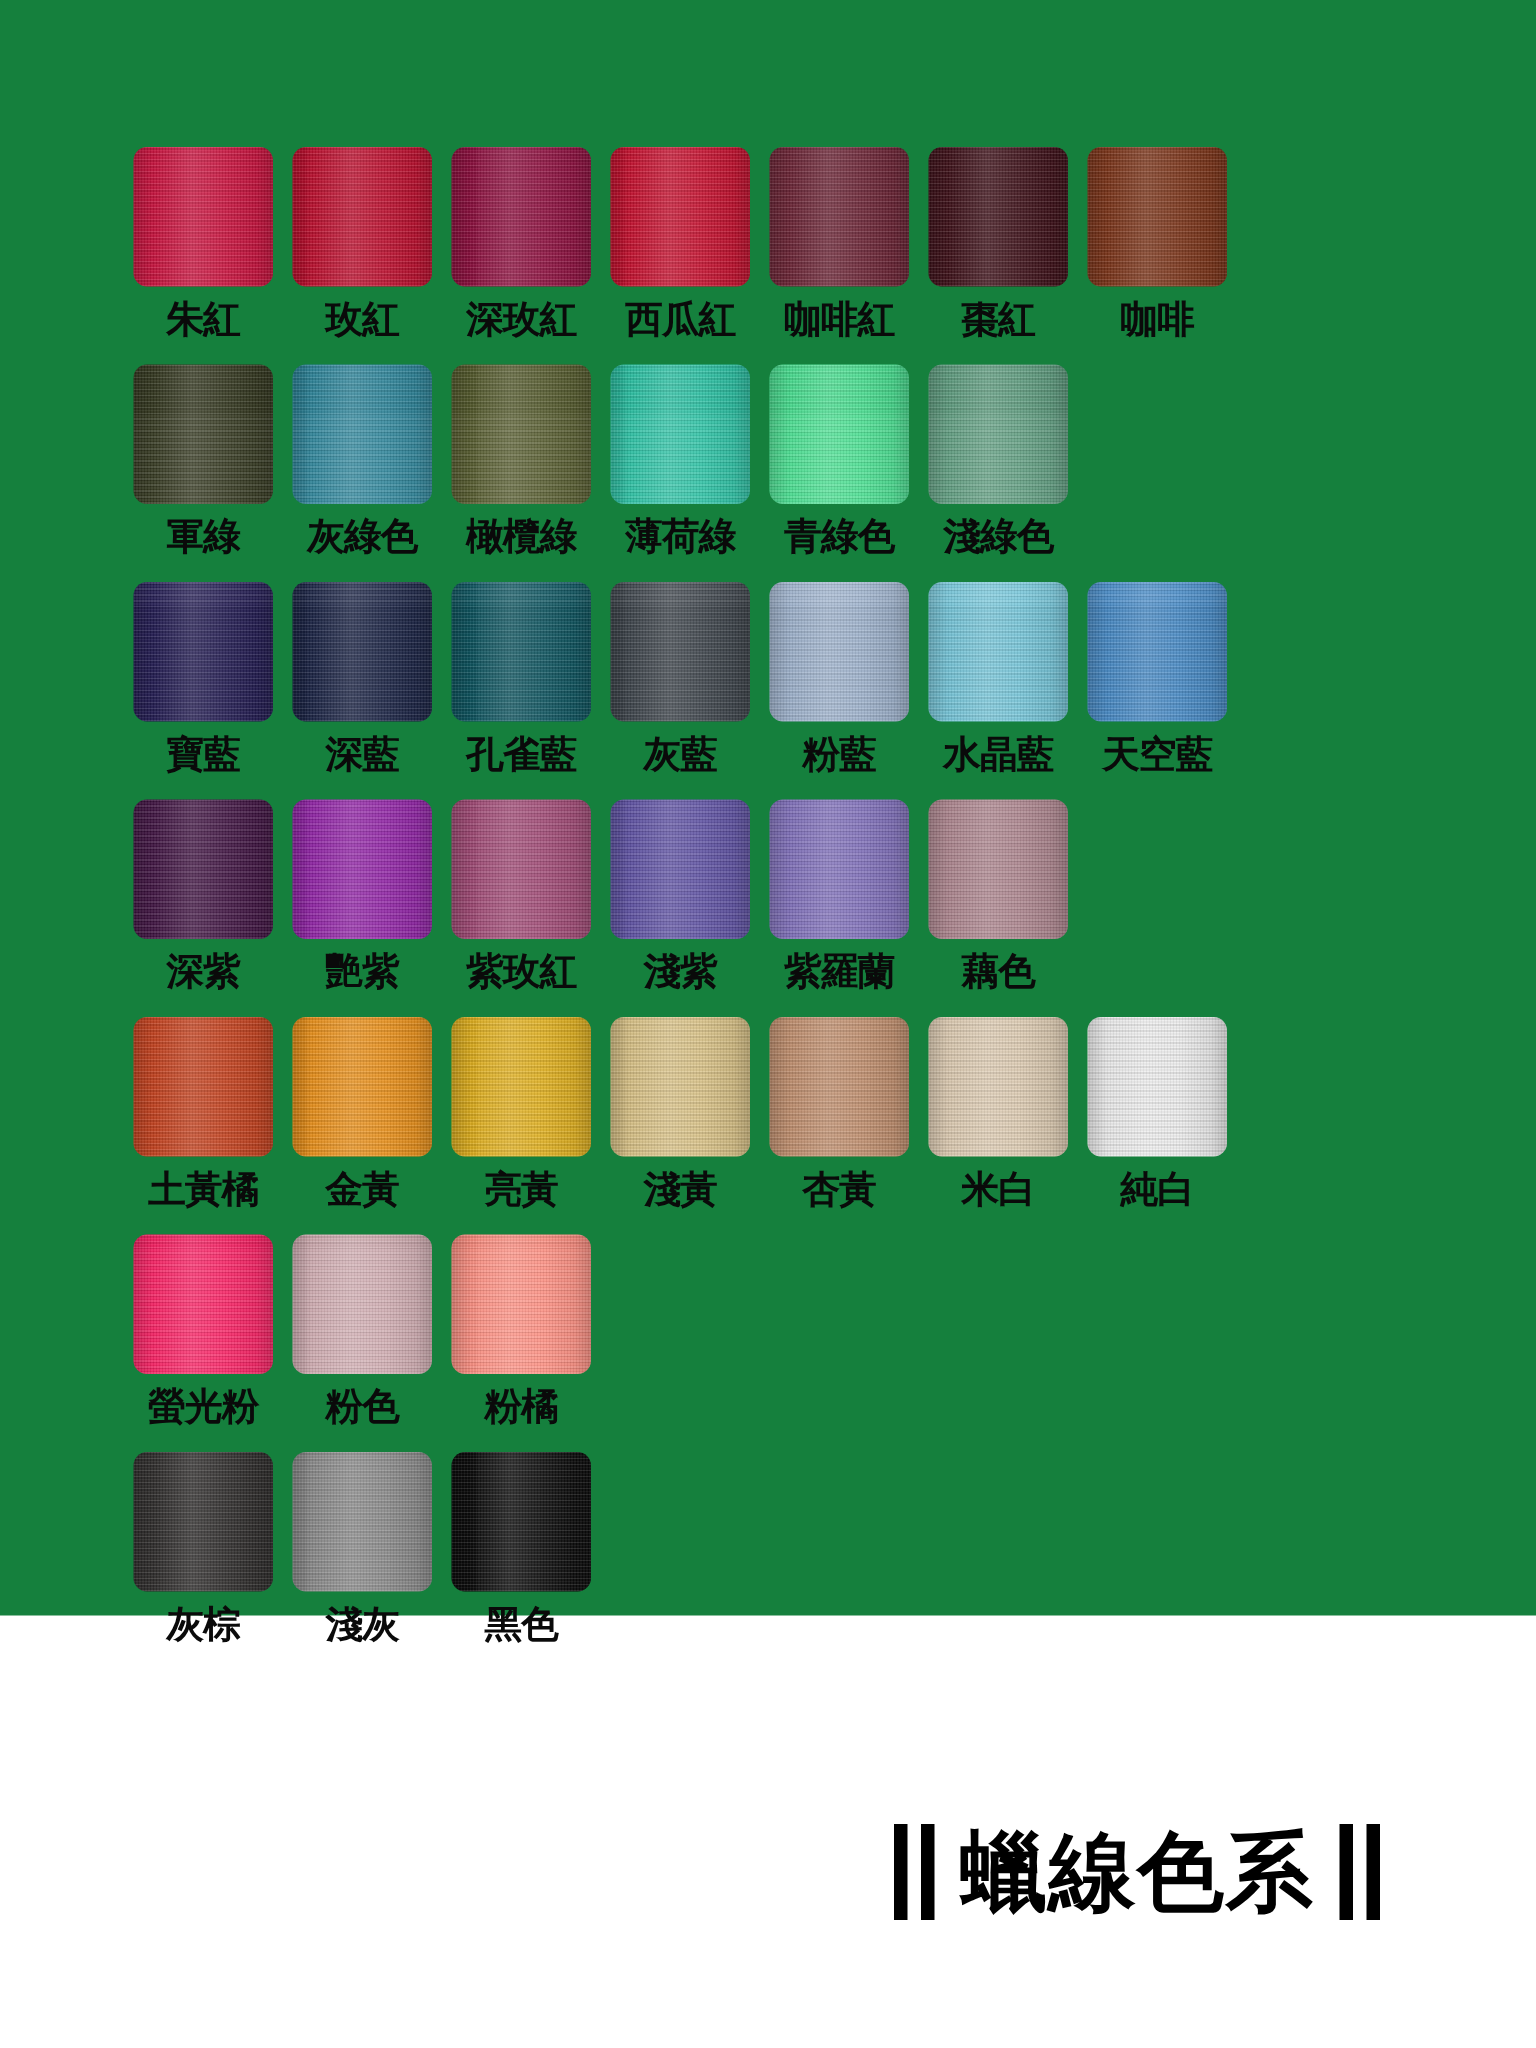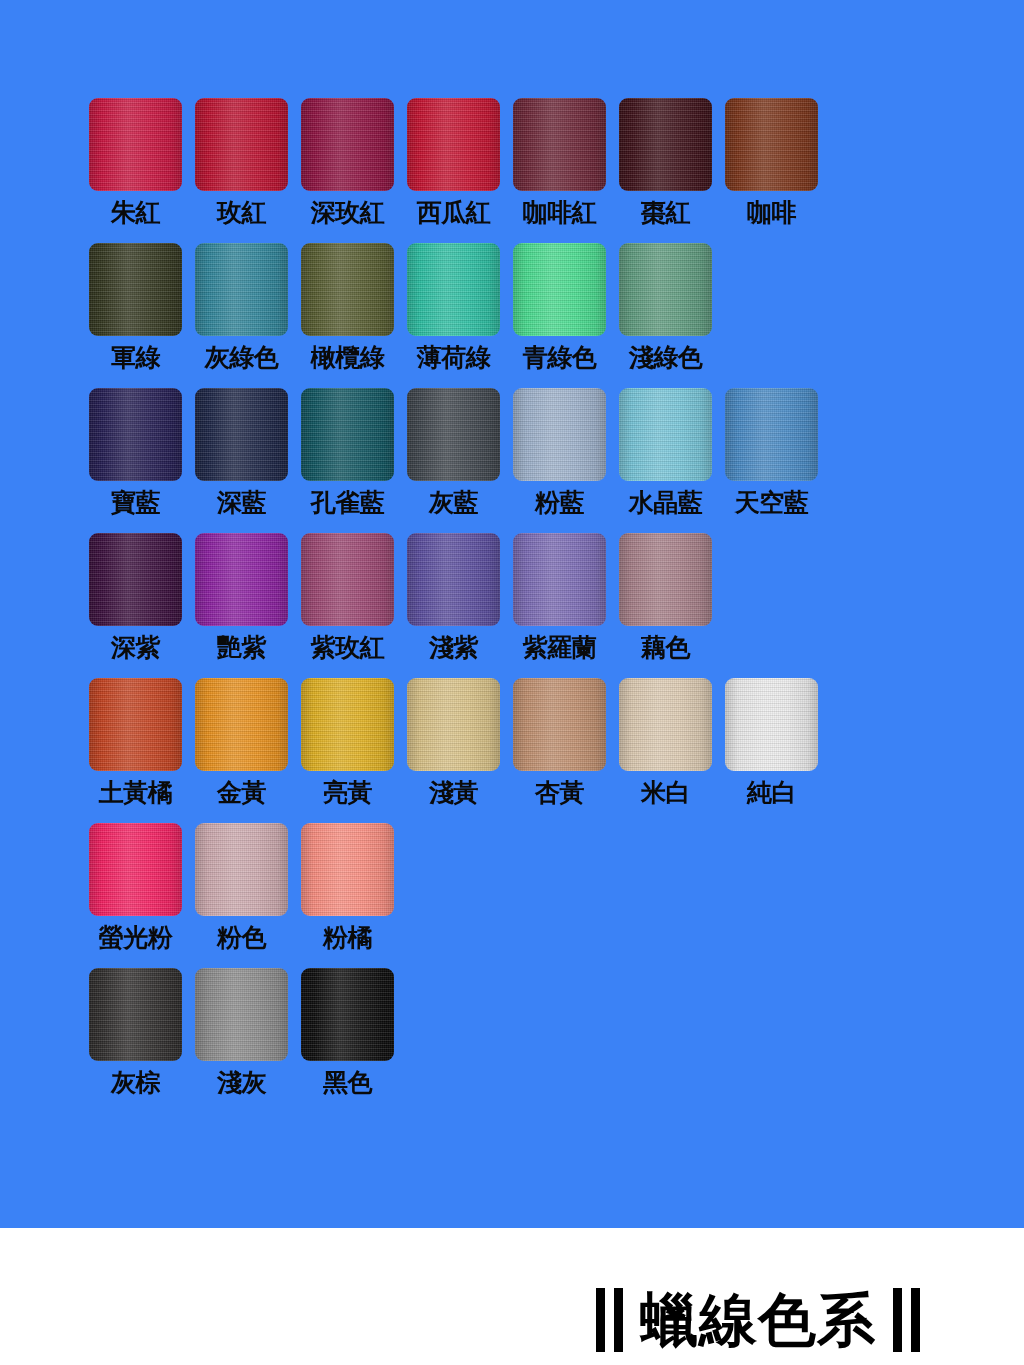--- a/index.html
+++ b/index.html
@@ -10,22 +10,22 @@
   body {
     width: 1024px;
     height: 1365px;
     position: relative;
     font-family: "DejaVu Sans", "Liberation Sans", sans-serif;
     overflow: hidden;
   }
   #page {
     position: relative;
     width: 1024px;
-    height: 1228px;
-    background: #3b82f6;
+    height: 1077px;
+    background: #15803d;
   }
   #grid {
     position: absolute;
     left: 89px;
     top: 98px;
     width: 860px;
   }
   .swatch-row {
     display: flex;
     flex-direction: row;
@@ -103,21 +103,21 @@
     line-height: 30px;
     font-weight: bold;
     color: #0a0a0a;
     white-space: nowrap;
     letter-spacing: -0.5px;
     text-align: center;
   }
   #footer-title {
     position: absolute;
     left: 596px;
-    top: 1288px;
+    top: 1216px;
     display: flex;
     flex-direction: row;
   }
   .title-bars {
     display: flex;
     flex-direction: row;
     gap: 9px;
   }
   .title-bar {
     width: 9px;

